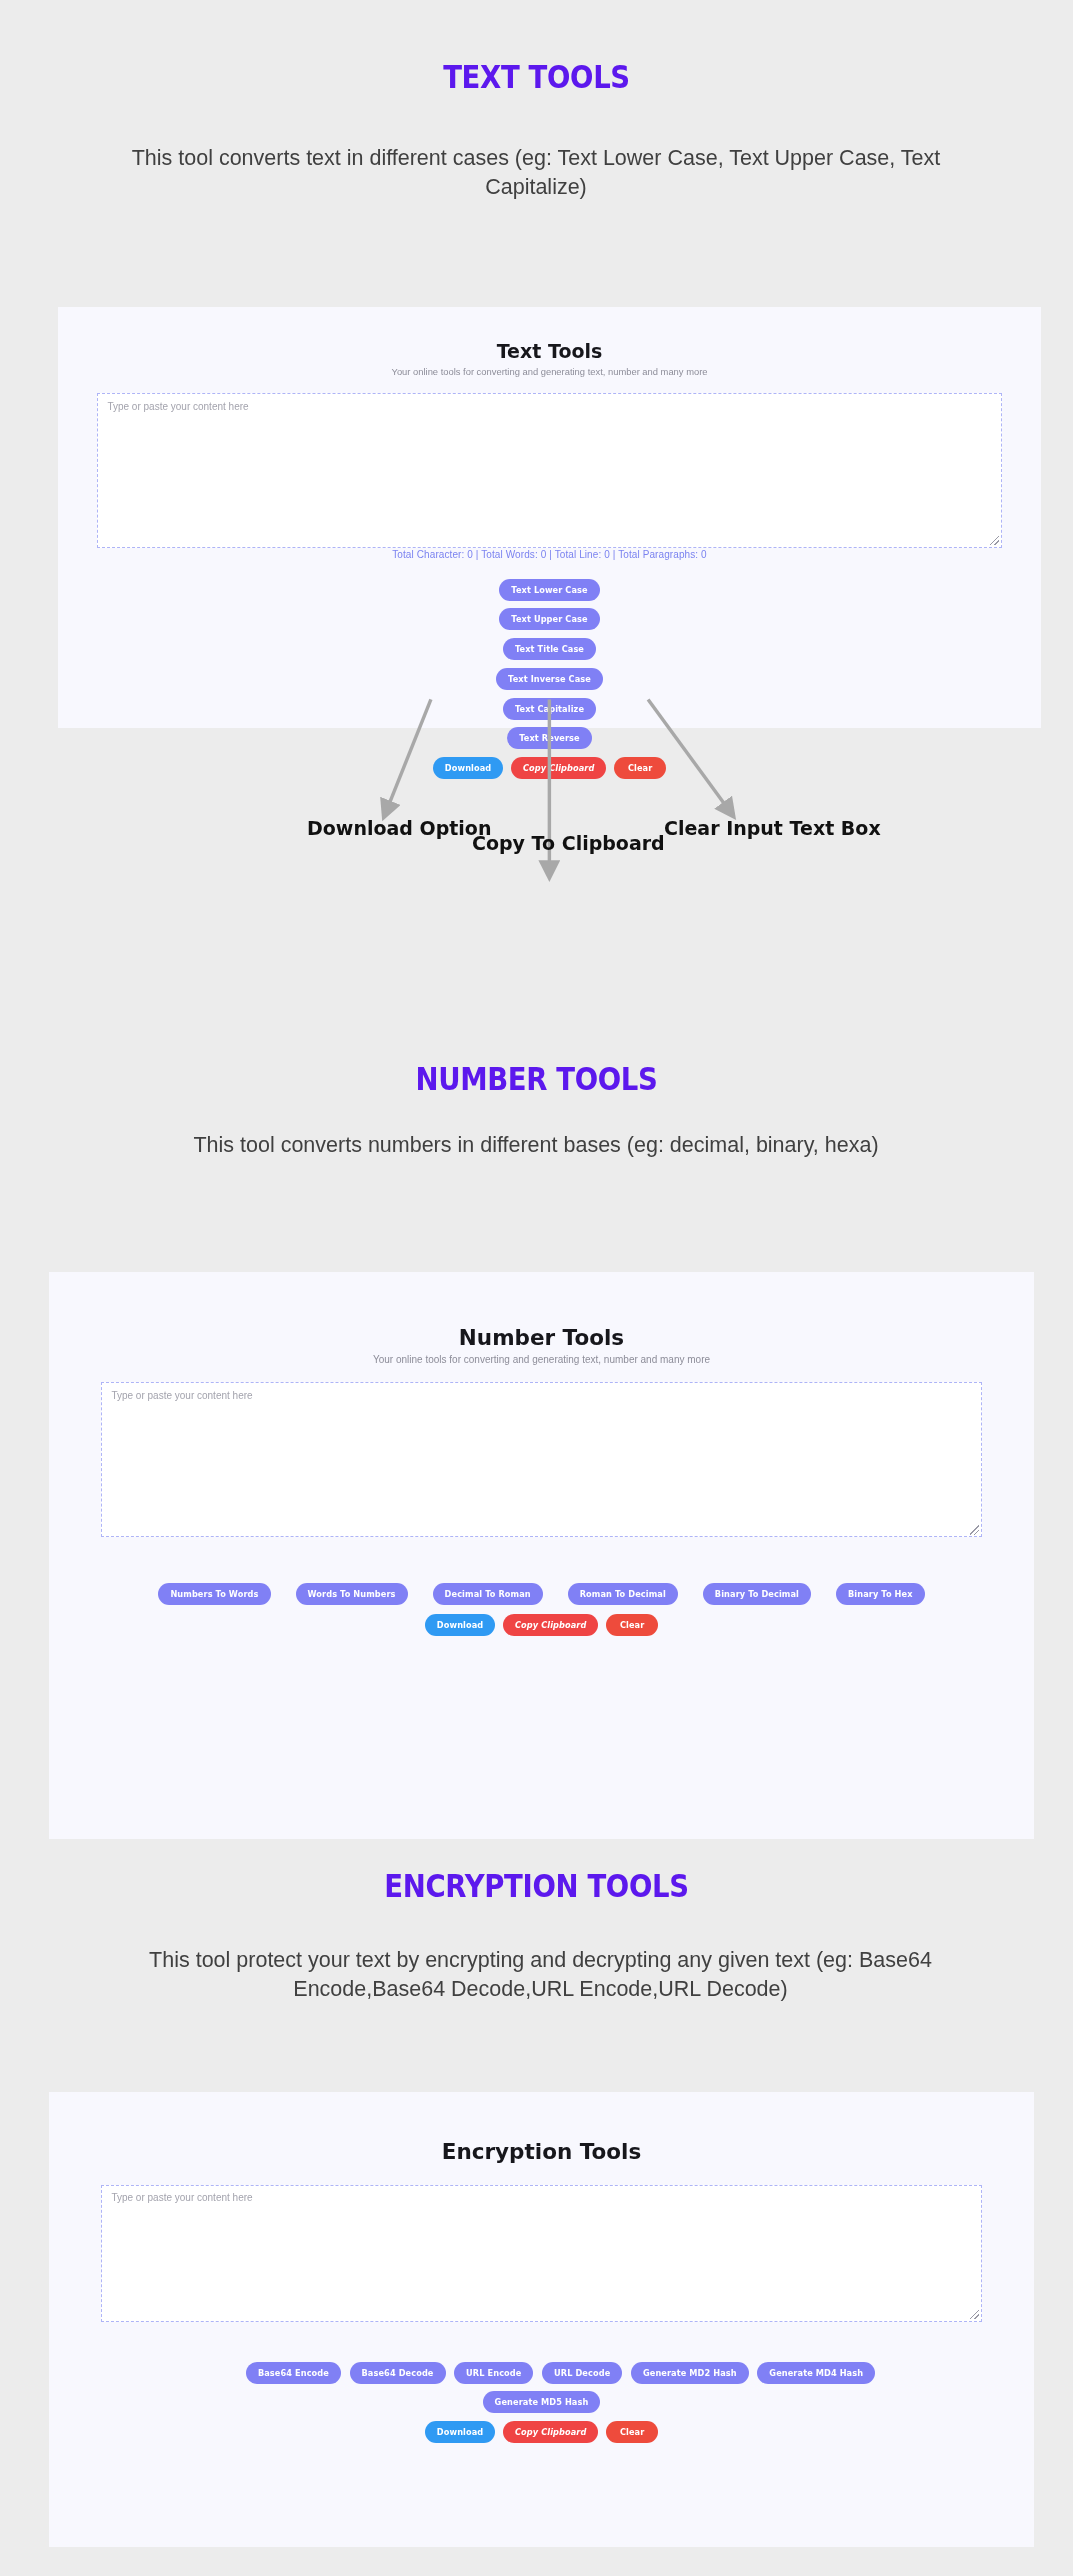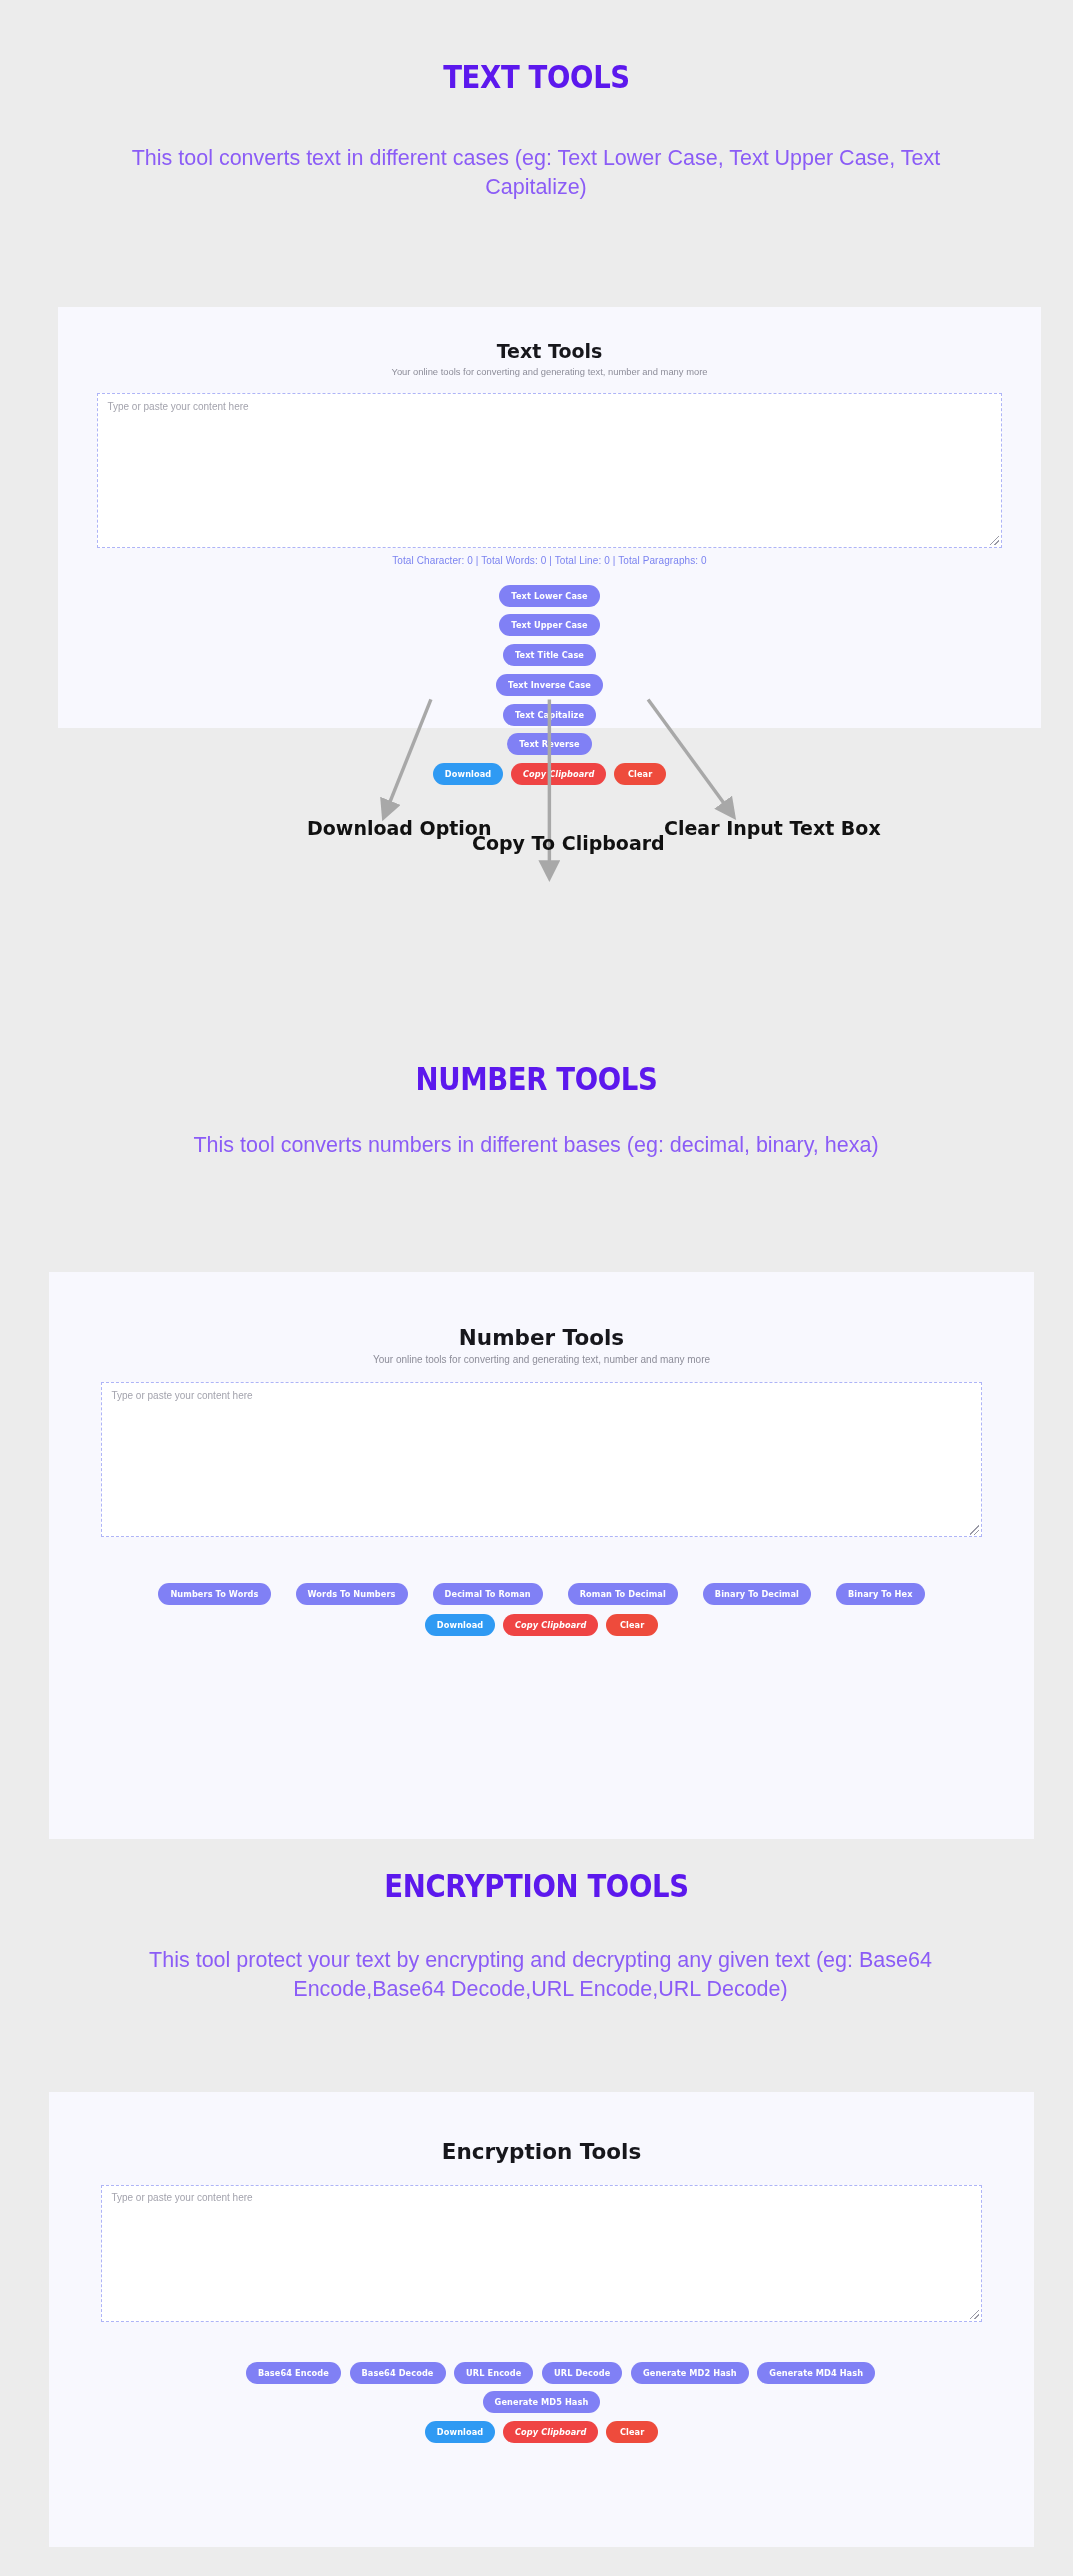--- a/index.html
+++ b/index.html
@@ -23,21 +23,21 @@
     letter-spacing: -0.4px;
     color: #5c18ed;
     font-family: "DejaVu Sans", sans-serif;
     transform: scaleX(0.86);
   }
 
   .sec-desc {
     text-align: center;
     font-size: 21.5px;
     line-height: 1.33;
-    color: #8b5cf6;
+    color: #404040;
     font-weight: 400;
     margin: 0 auto;
     width: 884px;
   }
 
   
   .card {
     position: absolute;
     background: #f8f8fe;
     padding: 0;
@@ -150,21 +150,21 @@
 
     <div class="card-title" style="margin-top:33px;">Text Tools</div>
 
     <div class="card-sub">Your online tools for converting and generating text, number and many more</div>
 
     <div class="textbox" style="margin:15.5px 39px 0 39px;height:155px;">
       <span class="ph">Type or paste your content here</span>
       <span class="resize-handle"></span>
     </div>
 
-    <div class="stats" style="margin-top:7px;">Total Character: 0 | Total Words: 0 | Total Line: 0 | Total Paragraphs: 0</div>
+    <div class="stats" style="margin-top:1px;">Total Character: 0 | Total Words: 0 | Total Line: 0 | Total Paragraphs: 0</div>
 
     <div class="btn-row" style="margin-top:19px;flex-direction:column;">
       <button class="btn btn-tool">Text Lower Case</button>
       <button class="btn btn-tool">Text Upper Case</button>
       <button class="btn btn-tool">Text Title Case</button>
       <button class="btn btn-tool">Text Inverse Case</button>
       <button class="btn btn-tool">Text Capitalize</button>
       <button class="btn btn-tool">Text Reverse</button>
     </div>
 

